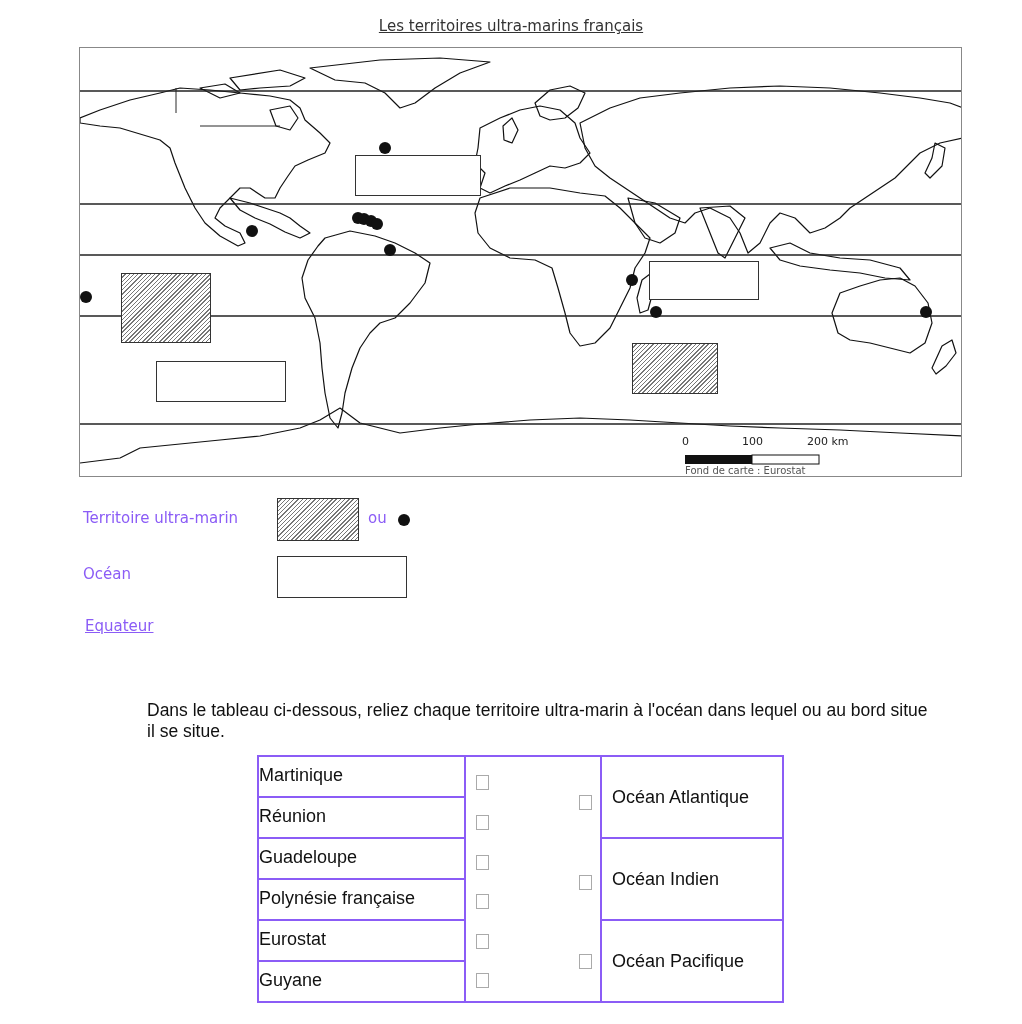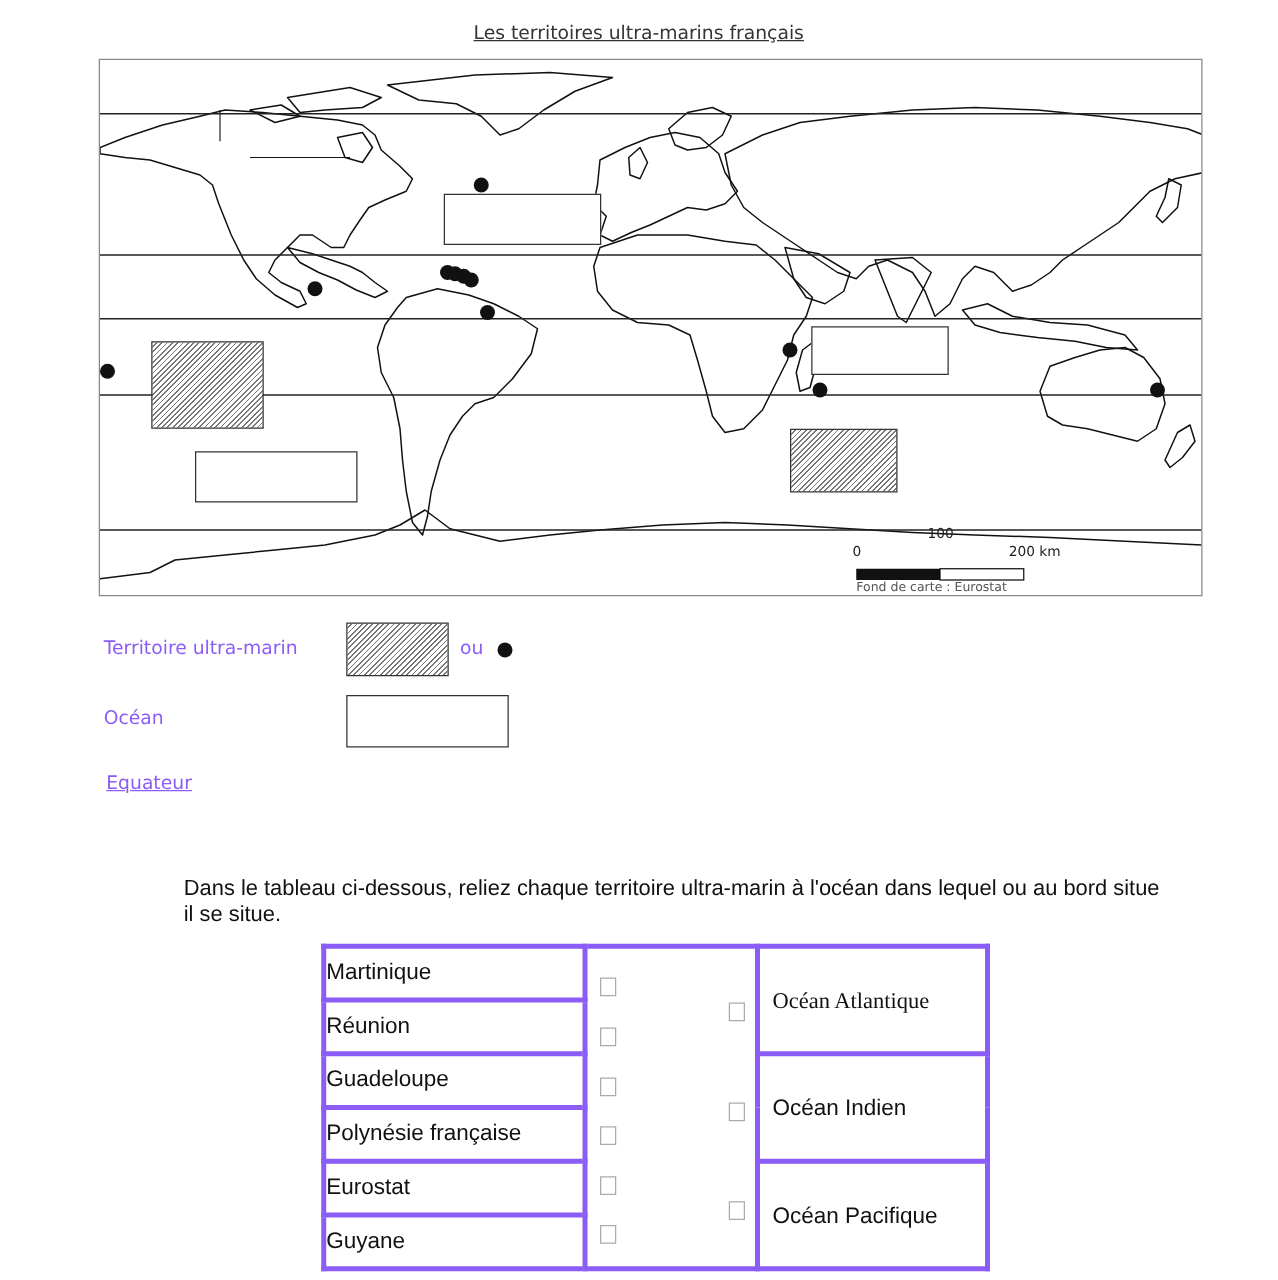--- a/index.html
+++ b/index.html
@@ -9,21 +9,21 @@
   .map svg { position:absolute; left:0; top:0; }
   .scale-label { position:absolute; font-family:"DejaVu Sans", sans-serif; font-size:11px; color:#222; }
   .credit { position:absolute; font-family:"DejaVu Sans", sans-serif; font-size:10px; color:#555; }
   .legend-label { position:absolute; font-family:"DejaVu Sans", sans-serif; font-size:15px; color:#8b5cf6; }
   .hatch-box { position:absolute; border:1.5px solid #333; box-sizing:border-box;
     background: repeating-linear-gradient(135deg, #fff 0 2px, #777 2px 3px); }
   .ocean-box { position:absolute; border:1.5px solid #333; box-sizing:border-box; background:#fff; }
   .dot { position:absolute; width:12px; height:12px; border-radius:50%; background:#111; }
   .instruction { position:absolute; left:147px; top:700px; width:790px; font-size:17.5px; line-height:21px; color:#111; }
   table.exercise { position:absolute; left:257px; top:755px; border-collapse:collapse; font-size:18px; color:#111; }
-  table.exercise td { border:4px solid #8b5cf6; padding:0; vertical-align:middle; }
+  table.exercise td { border:2px solid #8b5cf6; padding:0; vertical-align:middle; }
   td.terr { width:205px; height:39px; padding-left:4px; vertical-align:top !important; }
   td.terr span { display:block; padding-top:8px; }
   td.mid { width:134px; position:relative; }
   td.ocean { width:180px; height:79px; }
   .cb { display:inline-block; width:11px; height:13px; border:1px solid #aaa; background:#fff; }
   .ocean-cell { display:flex; align-items:center; }
 </style>
 </head>
 <body>
 
@@ -102,21 +102,21 @@
   <div class="dot" style="left:285px; top:167px;"></div>
   <div class="dot" style="left:291px; top:170px;"></div>
   <div class="dot" style="left:166px; top:177px;"></div>
   <div class="dot" style="left:304px; top:196px;"></div>
   <div class="dot" style="left:0px; top:243px;"></div>
   <div class="dot" style="left:546px; top:226px;"></div>
   <div class="dot" style="left:570px; top:258px;"></div>
   <div class="dot" style="left:840px; top:258px;"></div>
 
   <span class="scale-label" style="left:602px; top:387px;">0</span>
-  <span class="scale-label" style="left:662px; top:372px;">100</span>
+  <span class="scale-label" style="left:662px; top:387px;">100</span>
   <span class="scale-label" style="left:727px; top:387px;">200 km</span>
   <span class="credit" style="left:605px; top:417px;">Fond de carte : Eurostat</span>
 </div>
 
 <div>
   <span class="legend-label" style="left:83px; top:509px;">Territoire ultra-marin</span>
   <div class="hatch-box" style="left:277px; top:498px; width:82px; height:43px;"></div>
   <span class="legend-label" style="left:368px; top:509px;">ou</span>
   <div class="dot" style="left:398px; top:514px;"></div>
   <span class="legend-label" style="left:83px; top:565px;">Océan</span>
@@ -139,21 +139,21 @@
         <span class="cb" style="position:absolute; left:10px; top:94px;"></span>
         <span class="cb" style="position:absolute; left:10px; top:133px;"></span>
         <span class="cb" style="position:absolute; left:10px; top:173px;"></span>
         <span class="cb" style="position:absolute; left:10px; top:212px;"></span>
         <span class="cb" style="position:absolute; left:113px; top:34px;"></span>
         <span class="cb" style="position:absolute; left:113px; top:114px;"></span>
         <span class="cb" style="position:absolute; left:113px; top:193px;"></span>
       </div>
     </td>
     <td class="ocean" rowspan="2">
-          <div class="ocean-cell" style="padding-left:10px;font-family:Liberation Serif, serif;">
+          <div class="ocean-cell" style="padding-left:10px;">
             <span>Océan Atlantique</span>
           </div>
         </td>
   </tr>
   <tr>
         <td class="terr">
           <span>Réunion</span>
         </td>
       </tr>
   <tr>

